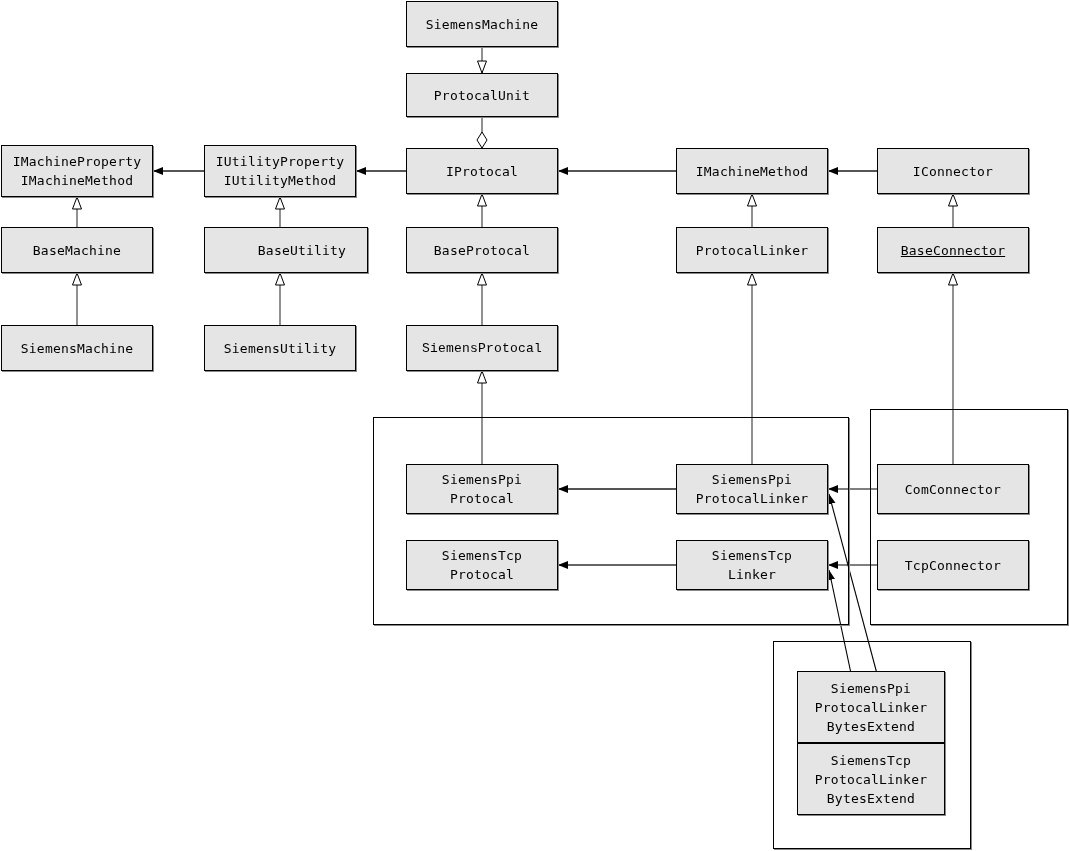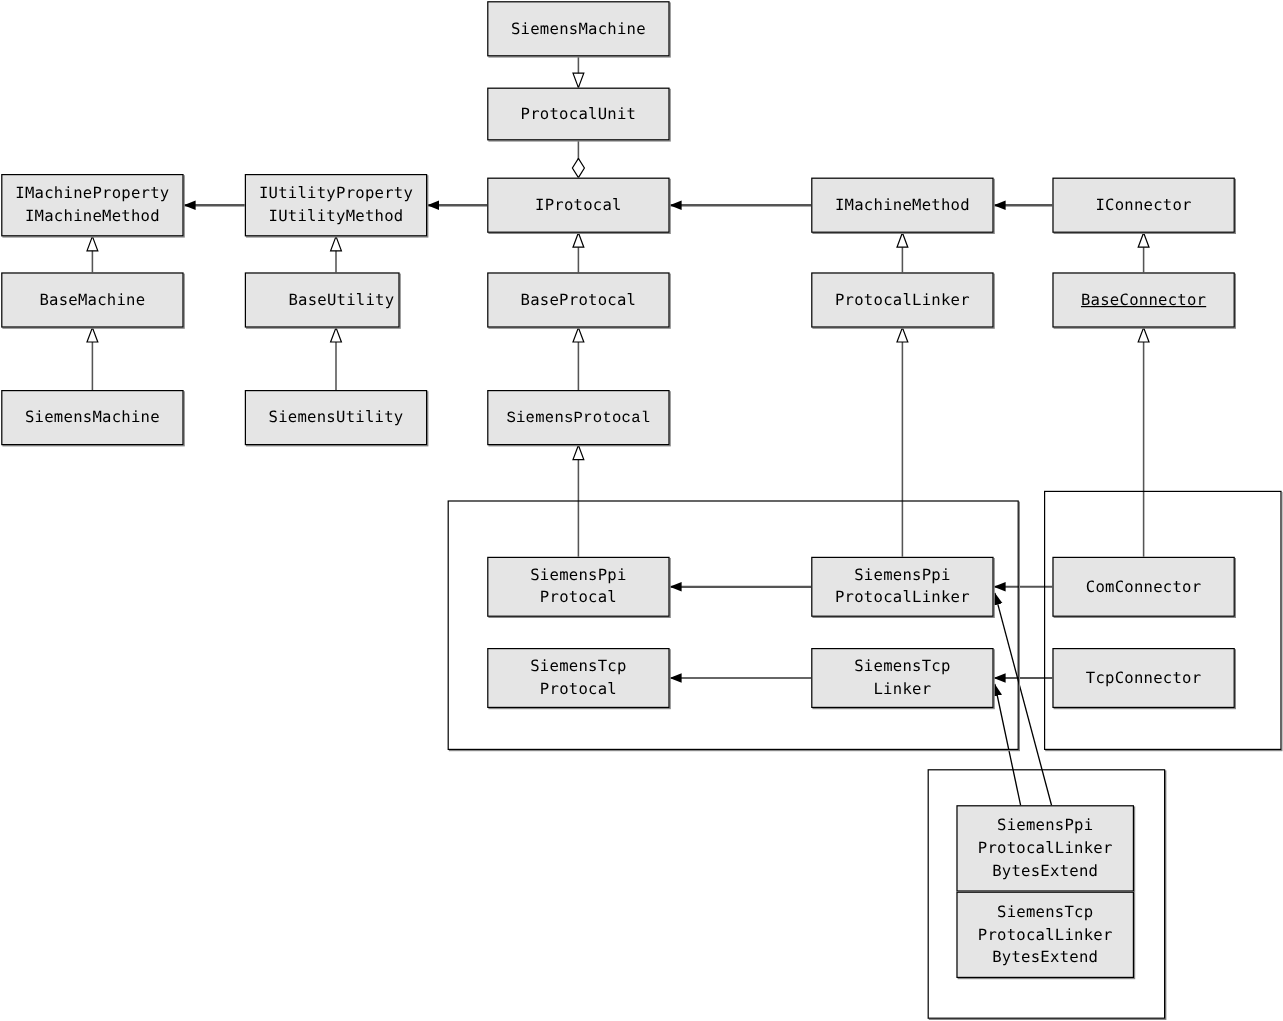--- a/index.html
+++ b/index.html
@@ -142,21 +142,21 @@
   </div>
   <div class="node" style="left:676px; top:148px; width:152px; height:46px;">
     <span class="lines">IMachineMethod</span>
   </div>
   <div class="node" style="left:877px; top:148px; width:152px; height:46px;">
     <span class="lines">IConnector</span>
   </div>
   <div class="node" style="left:1px; top:227px; width:152px; height:46px;">
     <span class="lines">BaseMachine</span>
   </div>
-  <div class="node" style="left:204px; top:227px; width:129px; height:46px;padding-left:32px;">
+  <div class="node" style="left:204px; top:227px; width:164px; height:46px;padding-left:32px;">
     <span class="lines">BaseUtility</span>
   </div>
   <div class="node" style="left:406px; top:227px; width:152px; height:46px;">
     <span class="lines">BaseProtocal</span>
   </div>
   <div class="node" style="left:676px; top:227px; width:152px; height:46px;">
     <span class="lines">ProtocalLinker</span>
   </div>
   <div class="node" style="left:877px; top:227px; width:152px; height:46px;text-decoration:underline;">
     <span class="lines">BaseConnector</span>

